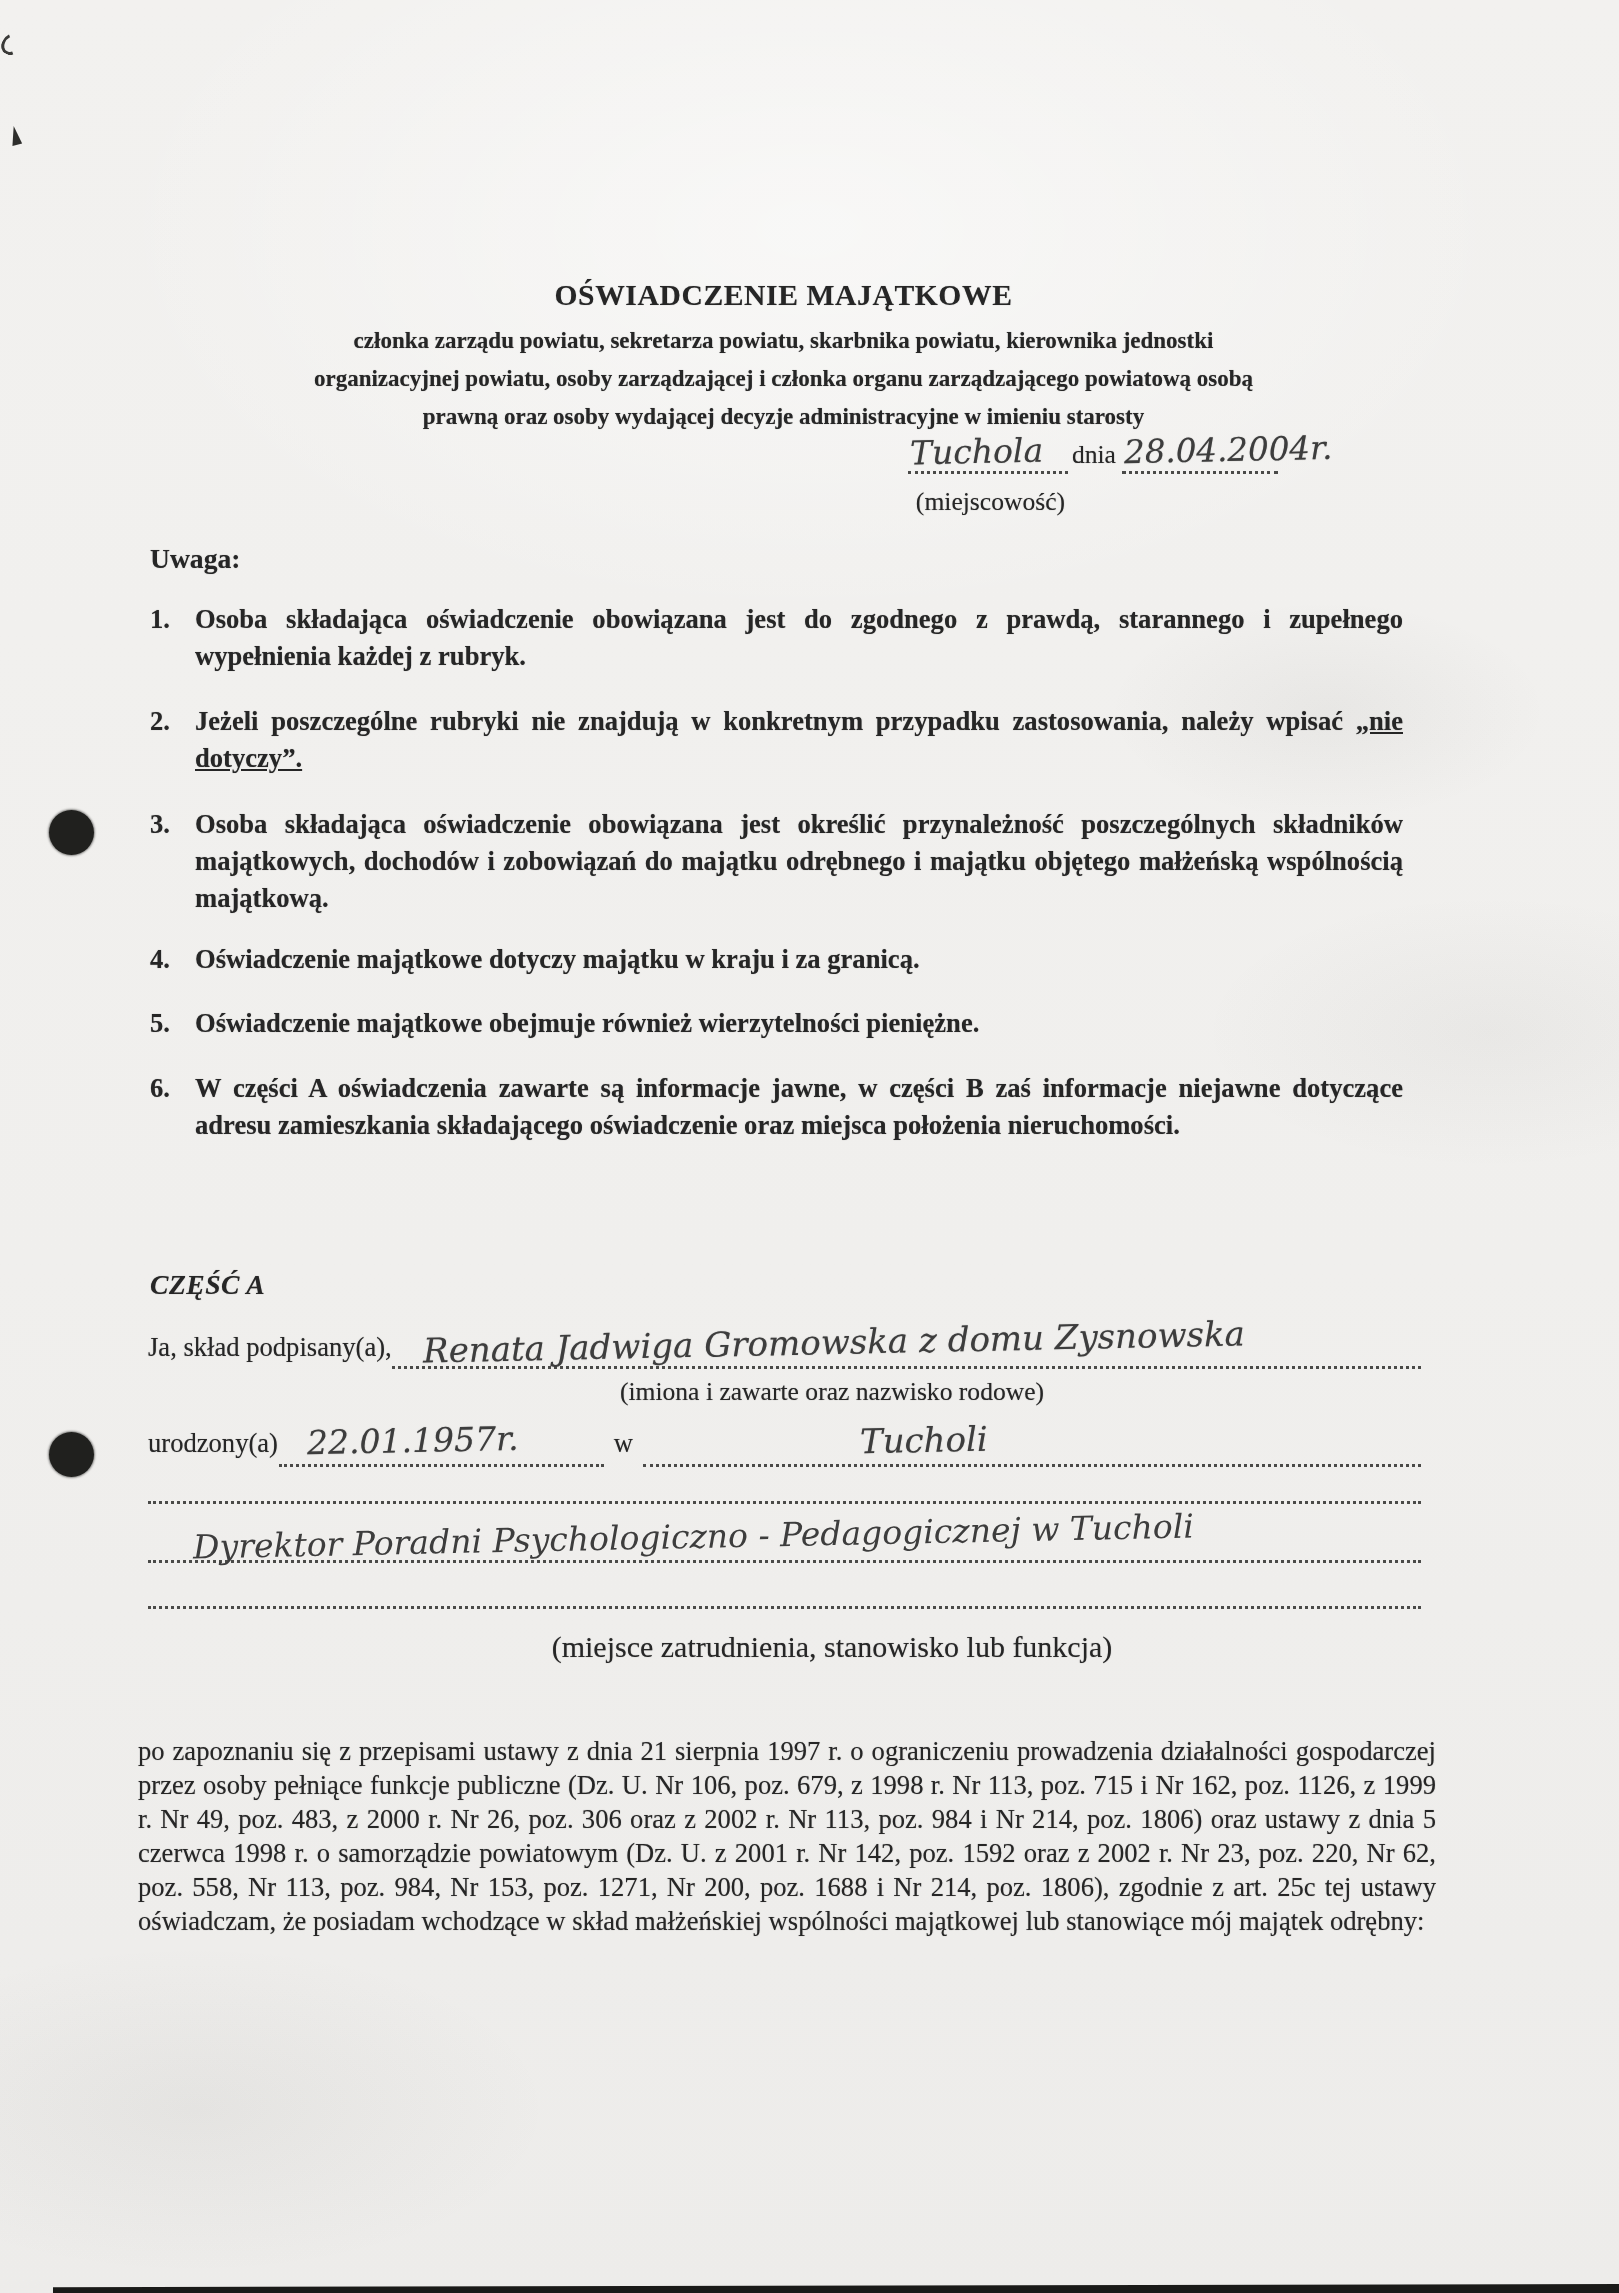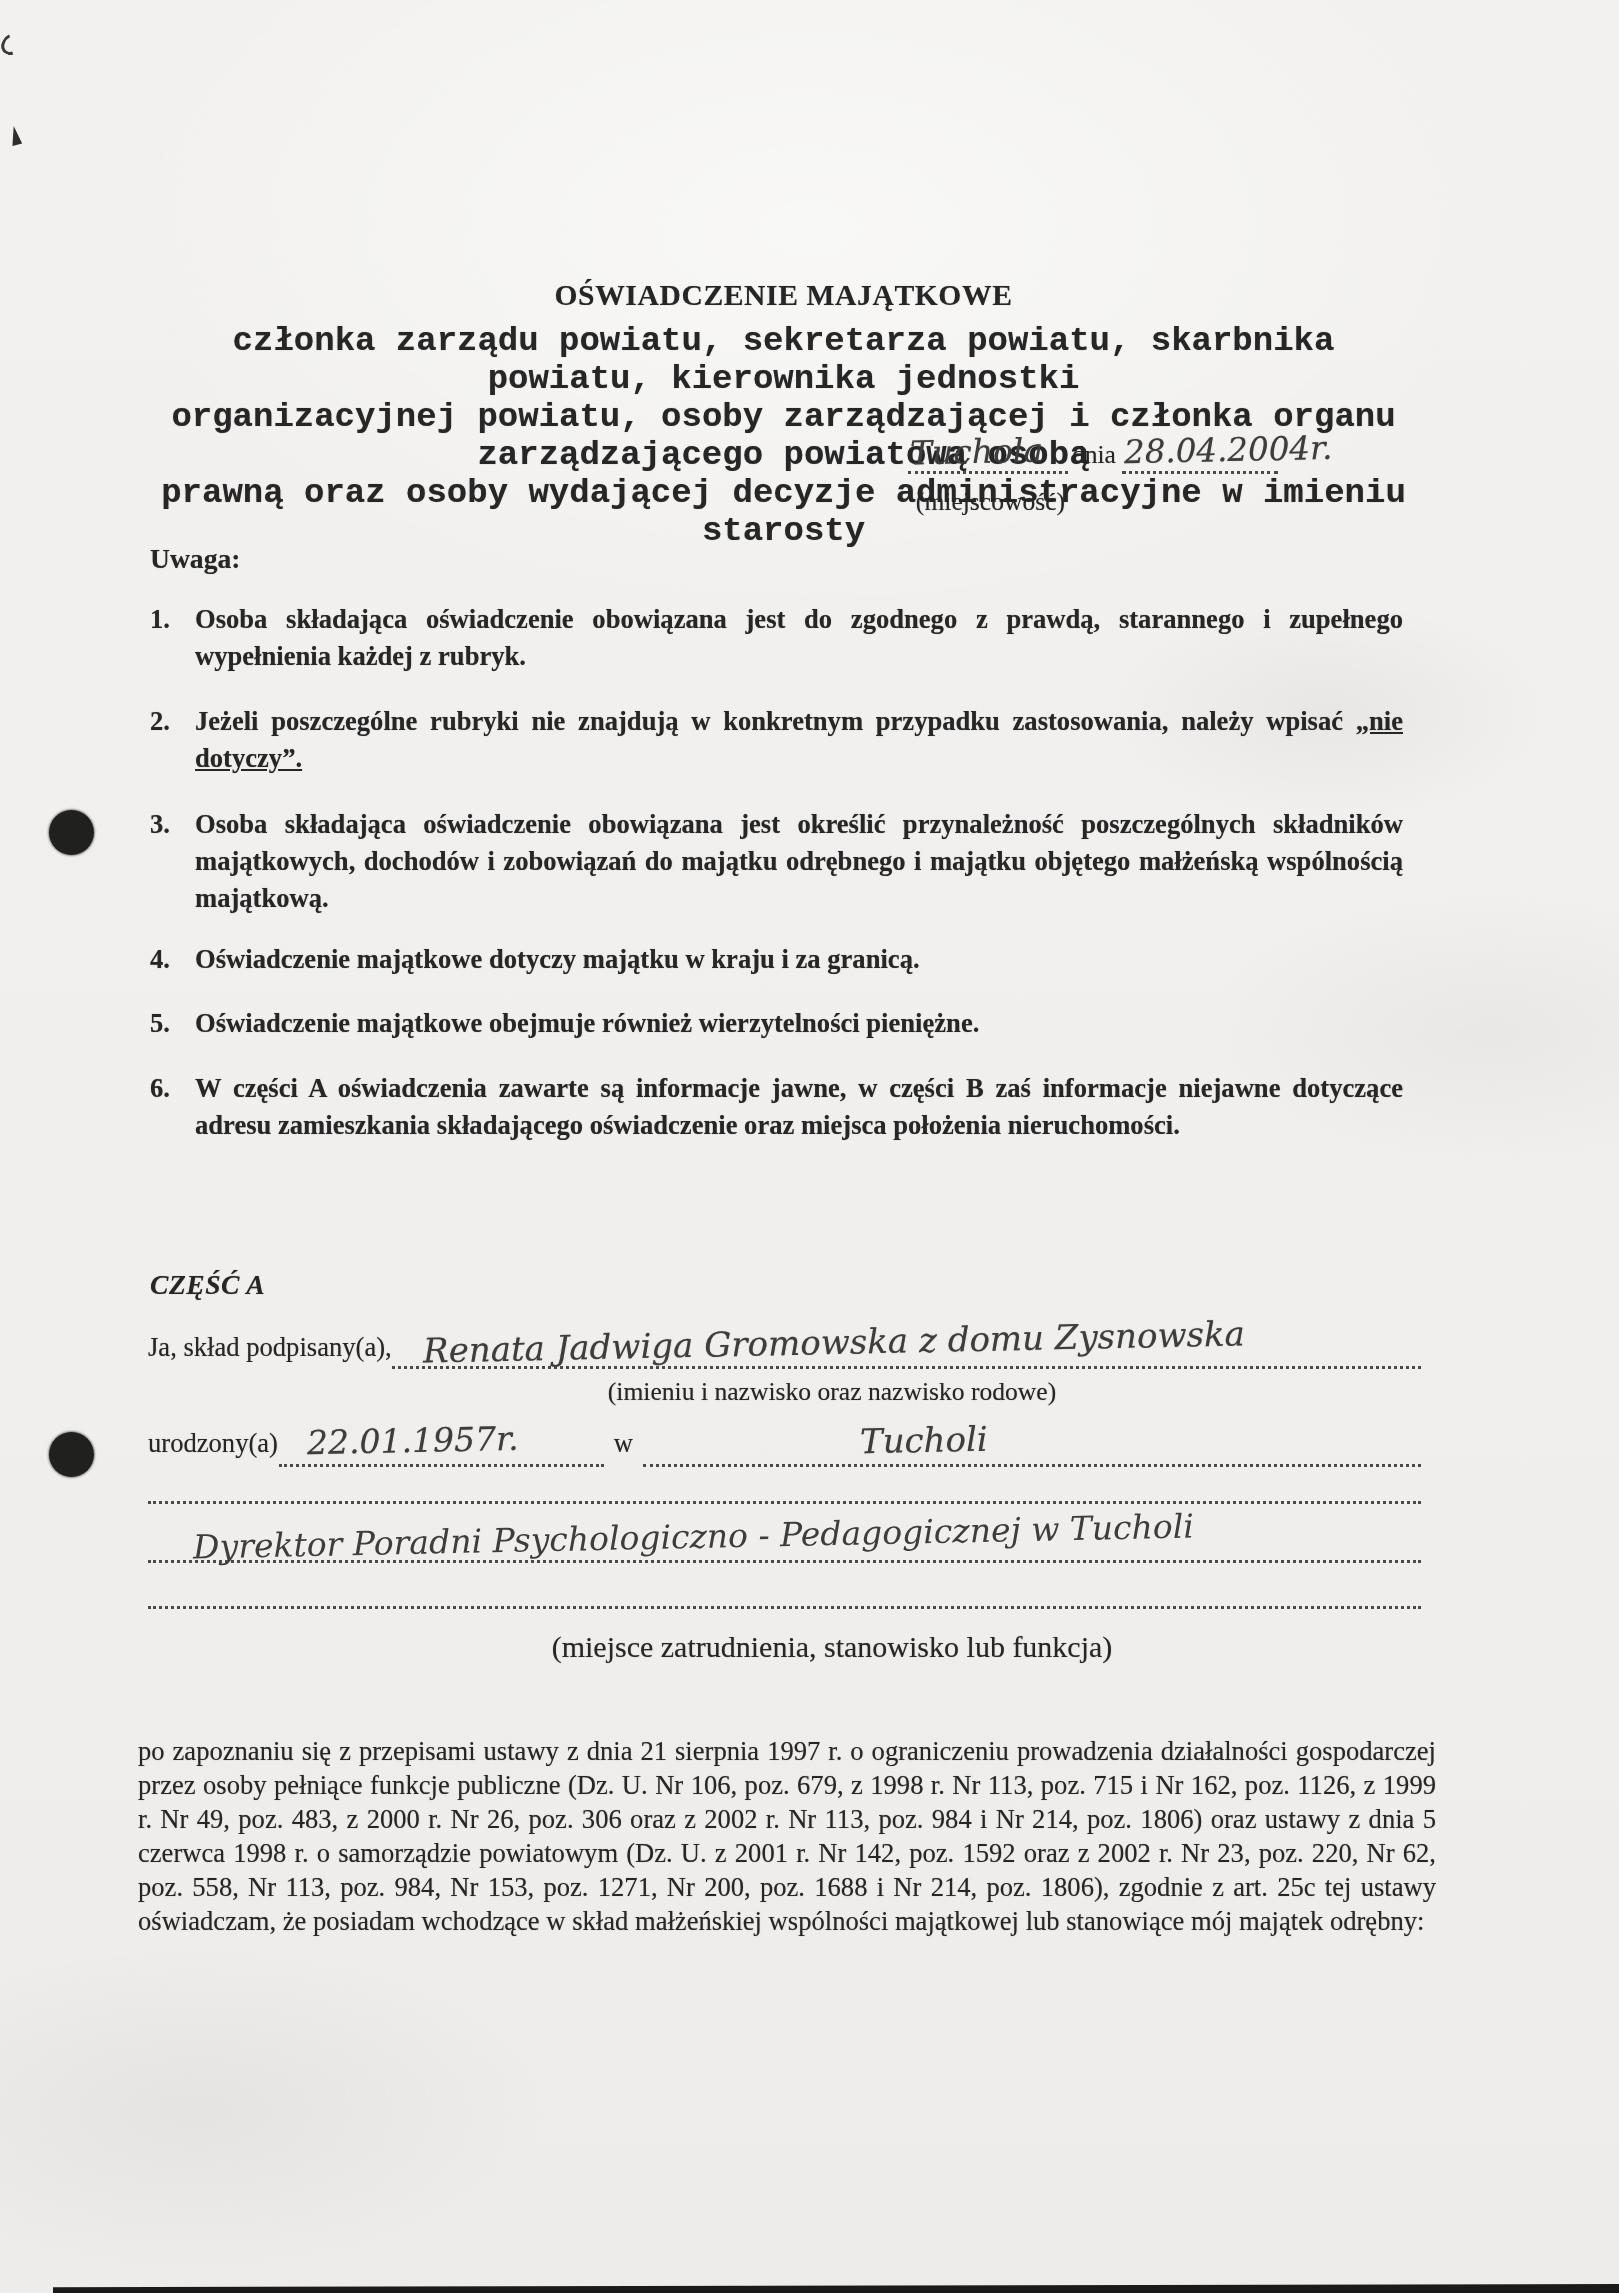--- a/index.html
+++ b/index.html
@@ -17,21 +17,21 @@
       radial-gradient(ellipse 414px 197px at 92% 45%, rgba(60,60,55,0.045), transparent 70%),
       radial-gradient(ellipse 512px 236px at 12% 92%, rgba(60,60,55,0.05), transparent 70%),
       radial-gradient(ellipse 887px 493px at 50% 10%, rgba(255,255,255,0.5), transparent 80%),
       linear-gradient(180deg, #f2f1ef 0%, #f0efed 55%, #edecea 100%);
   }
   .printed { text-shadow: 0 0 1px rgba(45,45,45,0.45); }
 
   
   .title-block { position: absolute; top: 279px; left: 148px; width: 1271px; text-align: center; }
   .doc-title { font-size: 29.6px; font-weight: bold; letter-spacing: 0.6px; margin-bottom: 9.9px; }
-  .doc-subtitle { font-size: 34px; font-weight: bold; line-height: 38px; font-family: Liberation Mono, monospace; }
+  .doc-subtitle { font-size: 23px; font-weight: bold; line-height: 38px; }
 
   
   .dotted { border-bottom: 3px dotted #4a4a48; }
   .slot { position: relative; display: inline-block; }
   .hw {
     position: absolute;
     font-style: italic;
     font-family: "DejaVu Serif", serif;
     color: #3d3d3d;
     white-space: nowrap;
@@ -155,21 +155,21 @@
   </ol>
 
   <div class="part-a-heading printed">CZĘŚĆ A</div>
 
   <div class="name-row printed">
     <span class="name-label">Ja, skład podpisany(a),</span>
     <span class="slot dotted name-slot">
       <span class="hw">Renata Jadwiga Gromowska z domu Zysnowska</span>
     </span>
   </div>
-  <div class="name-caption printed">(imieniu i nazwisko oraz nazwisko rodowe)</div>
+  <div class="name-caption printed">(imiona i zawarte oraz nazwisko rodowe)</div>
 
   <div class="born-row printed">
     <span class="born-label">urodzony(a)</span>
     <span class="slot dotted birthdate-slot">
       <span class="hw">22.01.1957r.</span>
     </span>
     <span class="born-in-label">w</span>
     <span class="slot dotted birthplace-slot">
       <span class="hw">Tucholi</span>
     </span>

